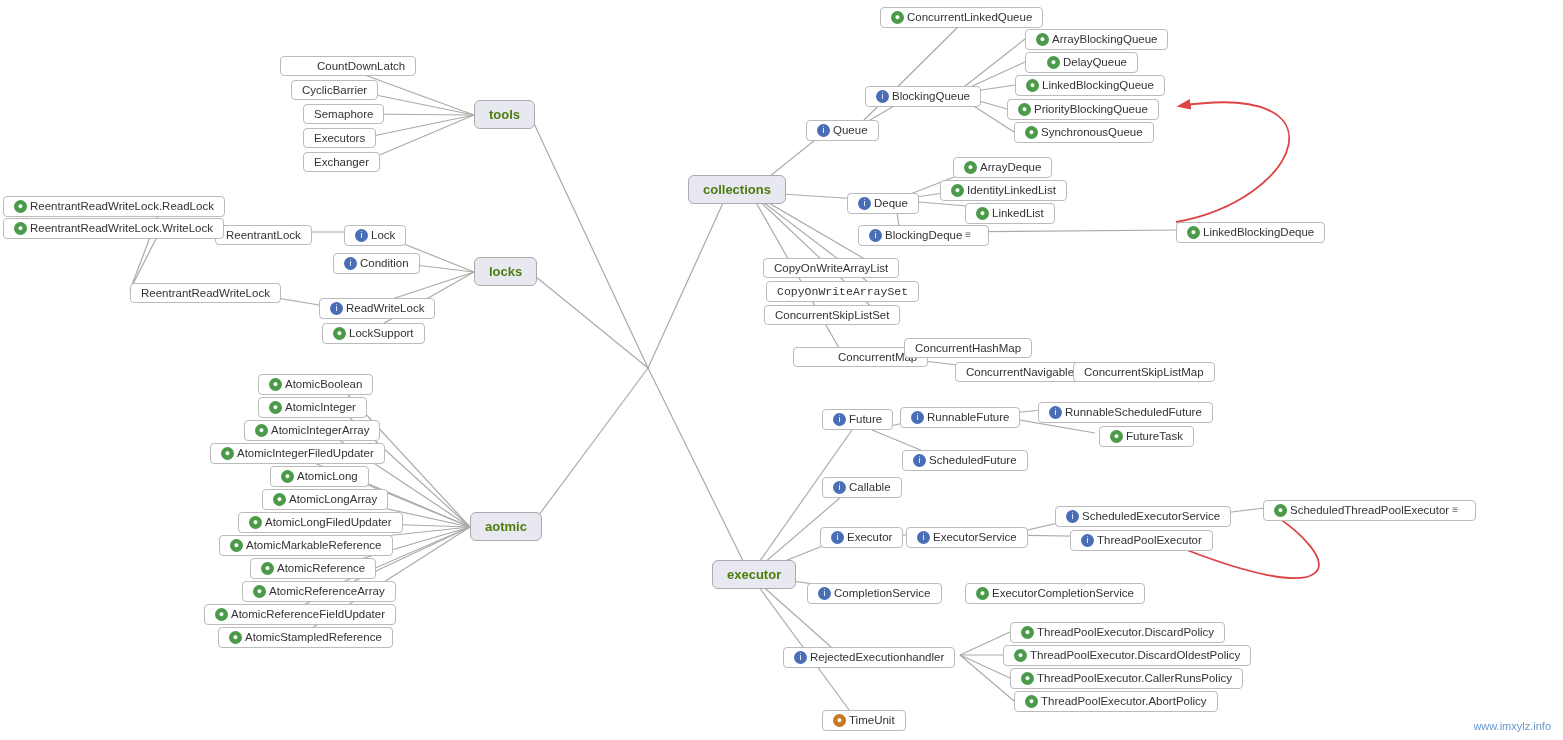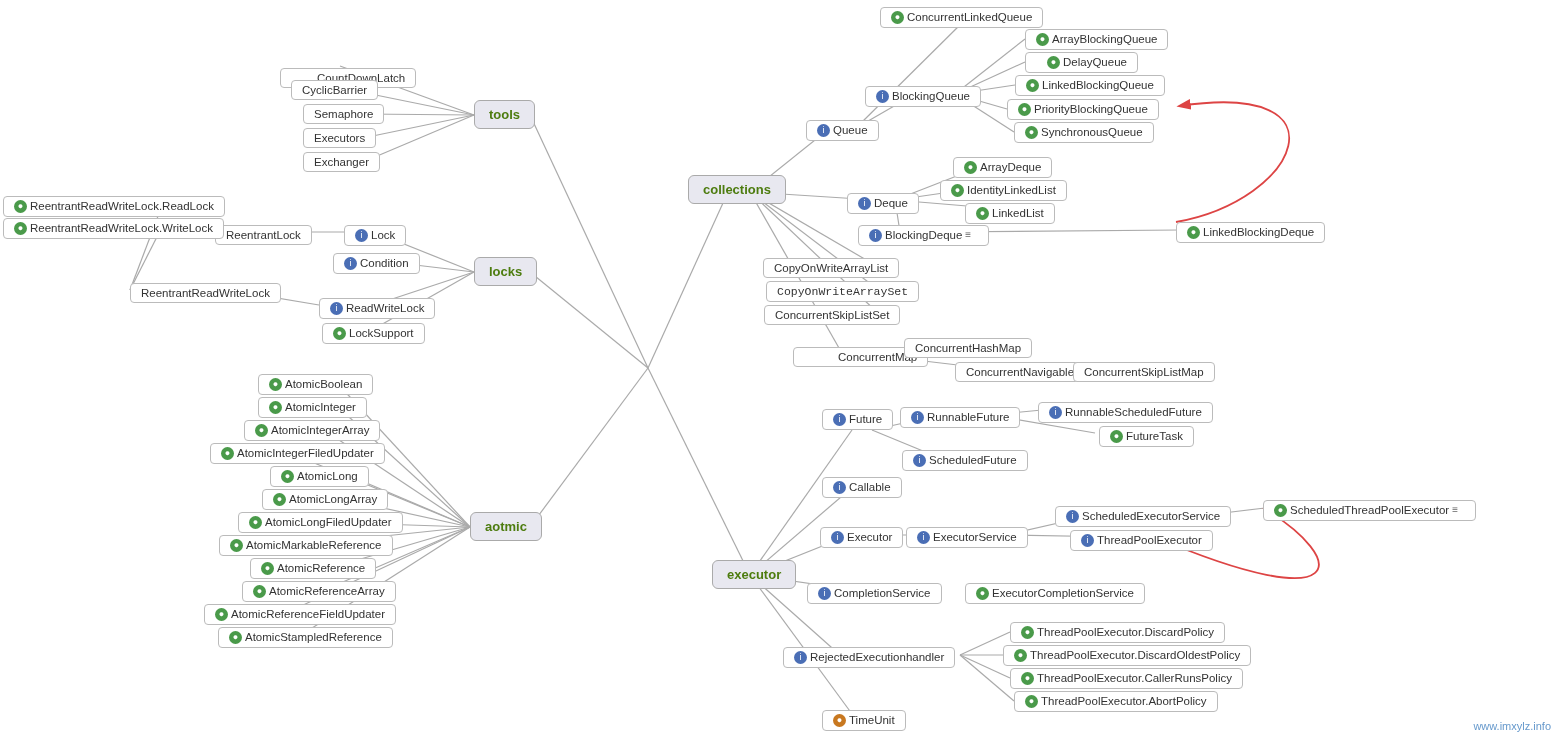--- a/index.html
+++ b/index.html
@@ -189,21 +189,21 @@
     <line x1="960" y1="655" x2="1014" y2="701" stroke="#aaa" stroke-width="1.2"></line>
     <line x1="750" y1="575" x2="855" y2="718" stroke="#aaa" stroke-width="1.2"></line>
   </svg>
 
 <div id="diagram" style="position:absolute;top:0;left:0;width:1563px;height:740px;z-index:1;">
     <div class="node node-branch" style="left: 474px; top: 100px;"><span>tools</span></div>
     <div class="node node-branch" style="left: 474px; top: 257px;"><span>locks</span></div>
     <div class="node node-branch" style="left: 470px; top: 512px;"><span>aotmic</span></div>
     <div class="node node-branch" style="left: 688px; top: 175px;"><span>collections</span></div>
     <div class="node node-branch" style="left: 712px; top: 560px;"><span>executor</span></div>
-    <div class="node node-leaf" style="left: 280px; top: 68px; padding-left: 36px;"><span>CountDownLatch</span></div>
+    <div class="node node-leaf" style="left: 280px; top: 56px; padding-left: 36px;"><span>CountDownLatch</span></div>
     <div class="node node-leaf" style="left: 291px; top: 80px;"><span>CyclicBarrier</span></div>
     <div class="node node-leaf" style="left: 303px; top: 104px;"><span>Semaphore</span></div>
     <div class="node node-leaf" style="left: 303px; top: 128px;"><span>Executors</span></div>
     <div class="node node-leaf" style="left: 303px; top: 152px;"><span>Exchanger</span></div>
     <div class="node node-leaf" style="left: 344px; top: 225px;"><span class="icon-blue">i</span><span>Lock</span></div>
     <div class="node node-leaf" style="left: 333px; top: 253px;"><span class="icon-blue">i</span><span>Condition</span></div>
     <div class="node node-leaf" style="left: 319px; top: 298px;"><span class="icon-blue">i</span><span>ReadWriteLock</span></div>
     <div class="node node-leaf" style="left: 322px; top: 323px;"><span class="icon-green">●</span><span>LockSupport</span></div>
     <div class="node node-leaf" style="left: 215px; top: 225px;"><span>ReentrantLock</span></div>
     <div class="node node-leaf" style="left: 130px; top: 283px;"><span>ReentrantReadWriteLock</span></div>

